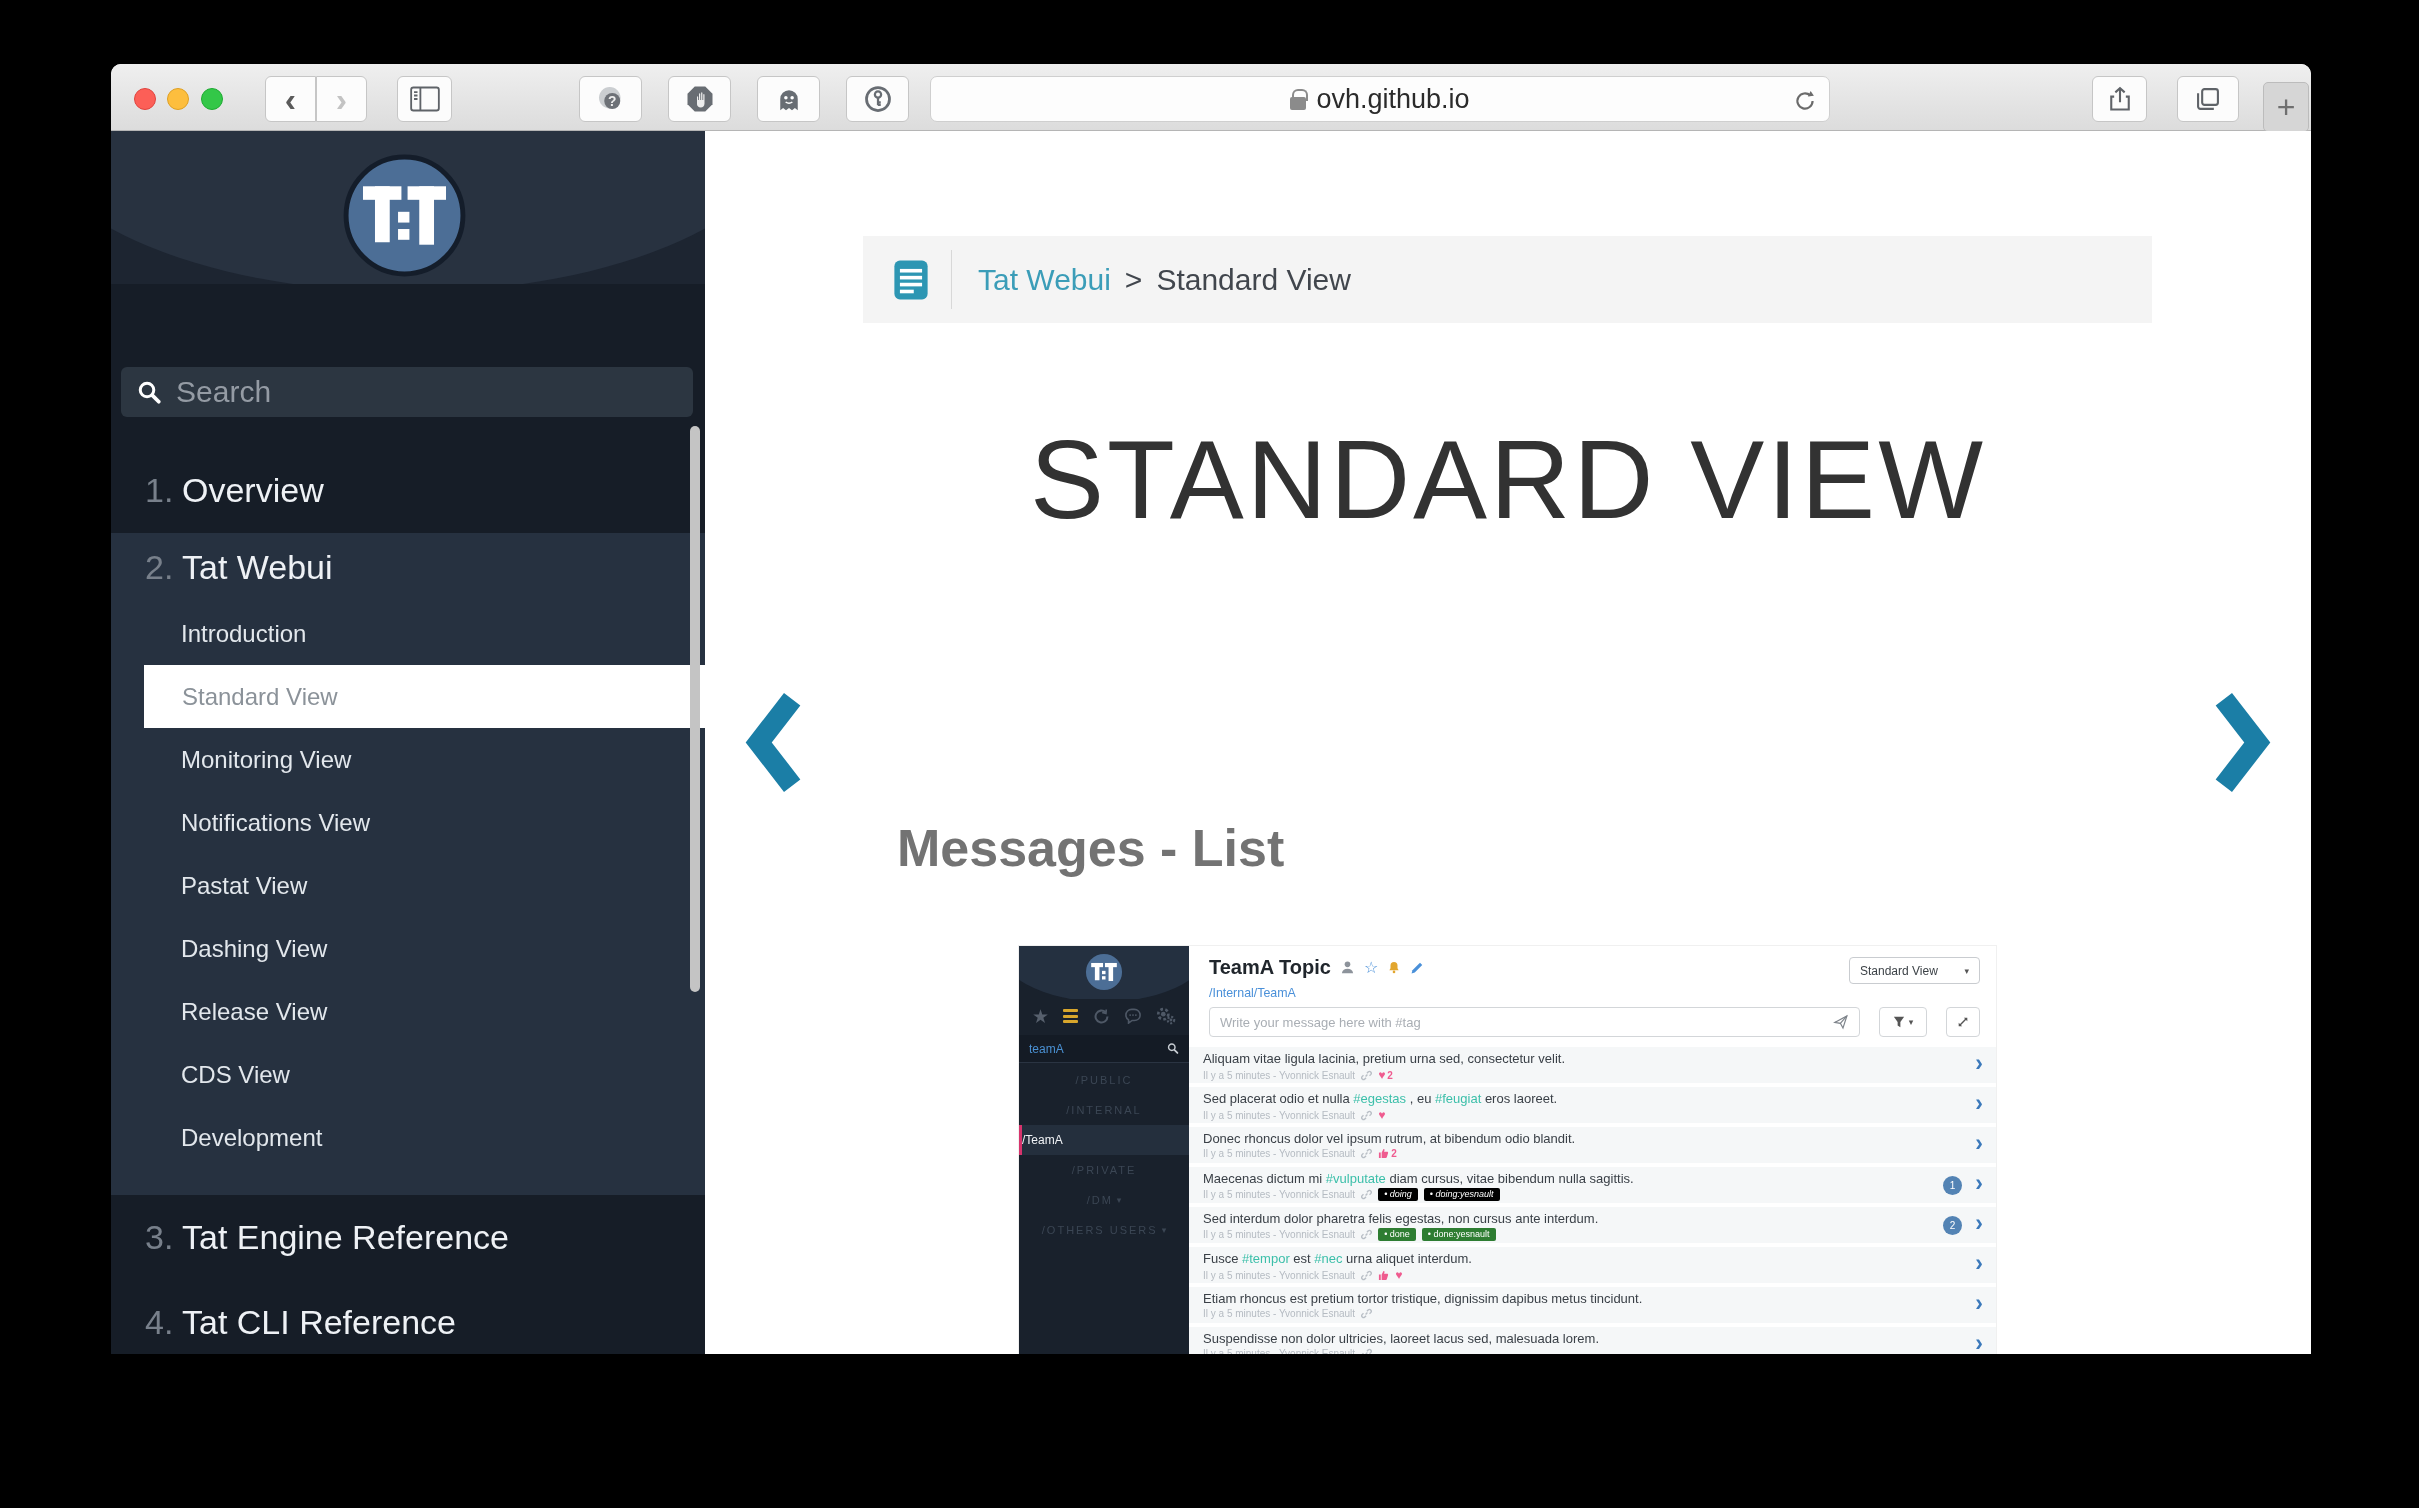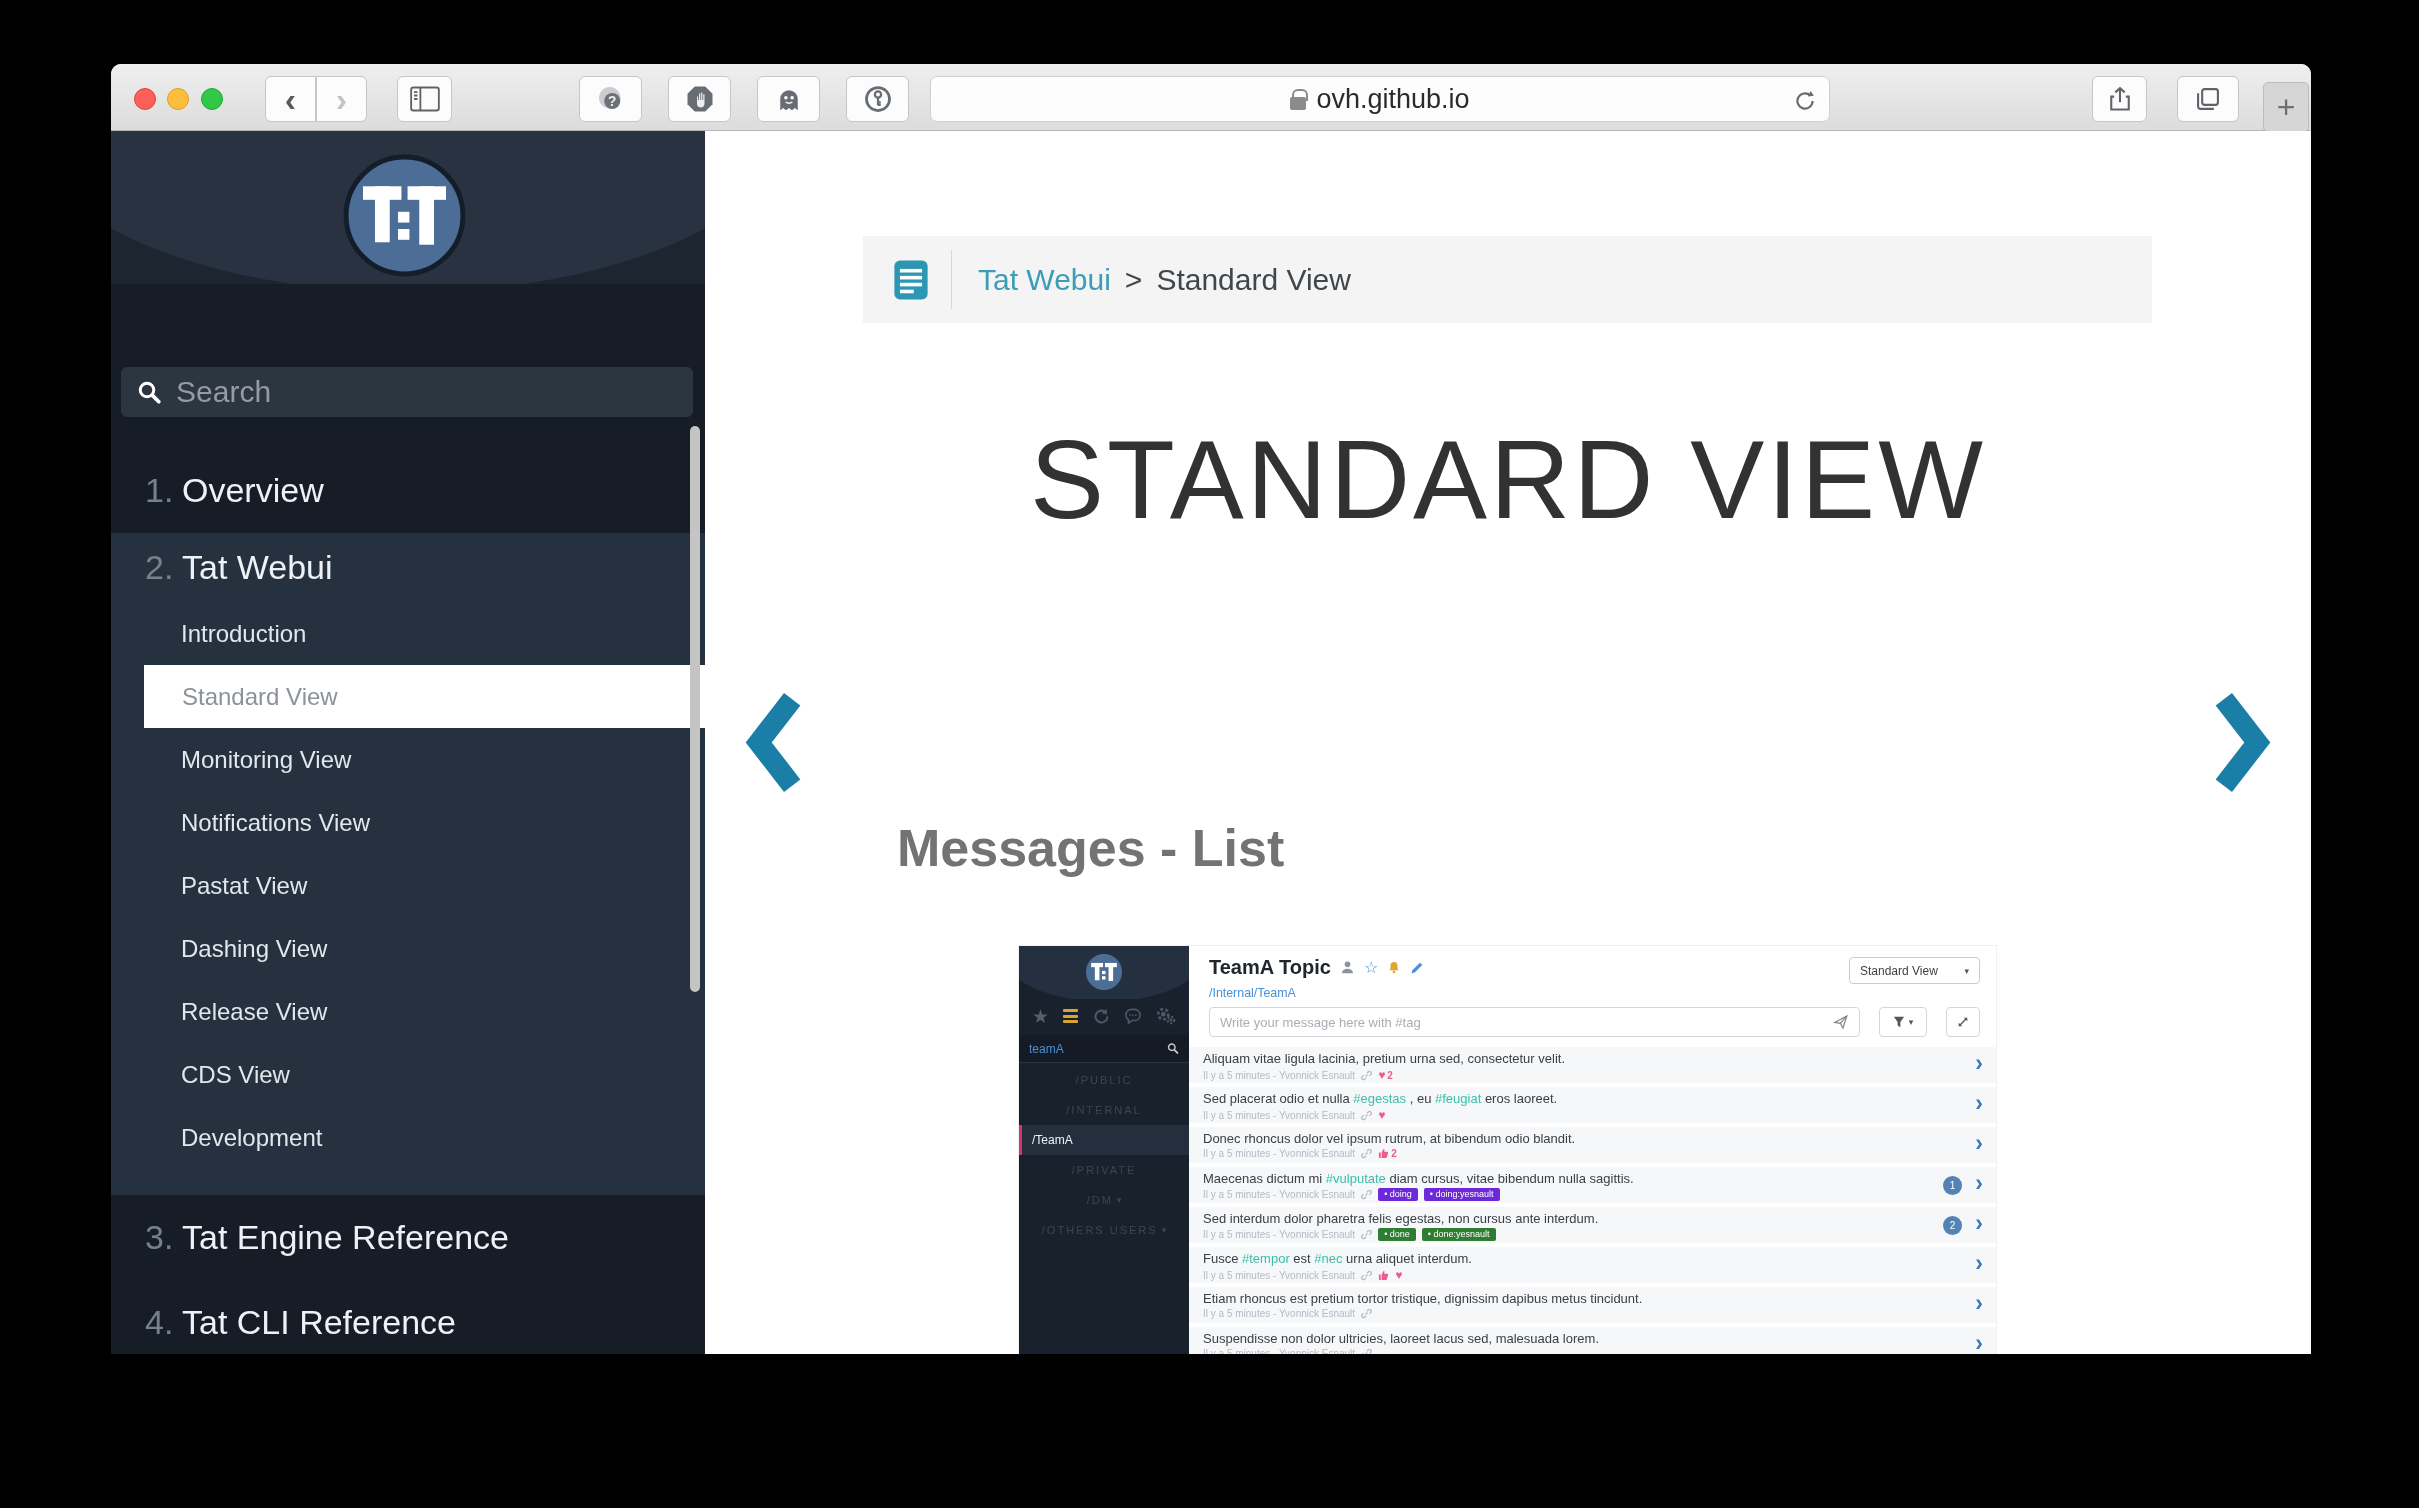--- a/index.html
+++ b/index.html
@@ -91,21 +91,21 @@
   .mi-star { color:#57606d; font-size:19px; }
   .mi-list { display:flex; flex-direction:column; gap:2.5px; }
   .mi-list i { display:block; width:15px; height:3px; background:#d8a62c; border-radius:1px; }
   .mini-search { position:absolute; left:0; top:89px; width:100%; height:28px; background:#141b25;
                  border-bottom:1px solid #2a3442; display:flex; align-items:center; padding:0 10px; }
   .mini-search input { background:transparent; border:none; outline:none; color:#4a90d2;
                        font-size:12px; width:100%; font-family:"Liberation Sans",sans-serif; }
   .chan { height:30px; display:flex; align-items:center; justify-content:center; gap:4px;
           color:#3b4654; font-size:11px; letter-spacing:2px; cursor:pointer; }
   .chan.active { background:#242f3d; border-left:3px solid #d6336c; color:#f0f2f5;
-                 justify-content:flex-start; padding-left:10px; letter-spacing:0; font-size:12px; }
+                 justify-content:flex-start; letter-spacing:0; font-size:12px; }
   .chan .caret { font-size:9px; letter-spacing:0; }
   .chan-list { position:absolute; left:0; top:119px; width:100%; }
 
   .shot-main { position:relative; flex:1; background:#fff; }
   .topic-row { position:absolute; left:20px; top:10px; display:flex; align-items:center; gap:9px; }
   .topic-title { font-size:20px; font-weight:bold; color:#20262c; }
   .topic-star { color:#4a90d9; font-size:16px; }
   .topic-path { position:absolute; left:20px; top:40px; font-size:12.4px; color:#4a90d9; cursor:pointer; }
   .view-select { position:absolute; right:16px; top:11px; width:131px; height:27px;
                  border:1px solid #c9ccd0; border-radius:4px; background:#fff; display:flex;
@@ -125,21 +125,21 @@
   .shot-messages { position:absolute; left:0; right:0; top:101px; }
   .msg-row { position:relative; height:36px; margin-bottom:4px; background:#f5f7f8;
              padding:4px 89px 0 14px; cursor:pointer; }
   .msg-text { font-size:13px; color:#3a4047; white-space:nowrap; overflow:hidden; }
   .msg-text .tag { color:#3bbfa9; }
   .msg-meta { margin-top:2px; display:flex; align-items:center; gap:6px;
               font-size:10px; color:#b5bbc2; }
   .like { color:#ef5b8f; font-size:12px; display:flex; align-items:center; gap:2px; }
   .like b { font-size:10px; }
   .label { border-radius:2px; padding:1px 6px 2px; font-size:9px; color:#fff; }
-  .label.blue { background:#6d28d9; } .label.green { background:#2e7d32; }
+  .label.blue { background:#000000;font-style:italic; } .label.green { background:#2e7d32; }
   .msg-badge { position:absolute; right:34px; top:9px; width:19px; height:19px; border-radius:50%;
                background:#5383b4; color:#fff; font-size:10px; display:flex;
                align-items:center; justify-content:center; }
   .msg-chev { position:absolute; right:13px; top:3px; font-size:23px; font-weight:bold; color:#3b79bb; }
   svg { display:block; }
 </style>
 </head>
 <body>
 
 <div class="window">

